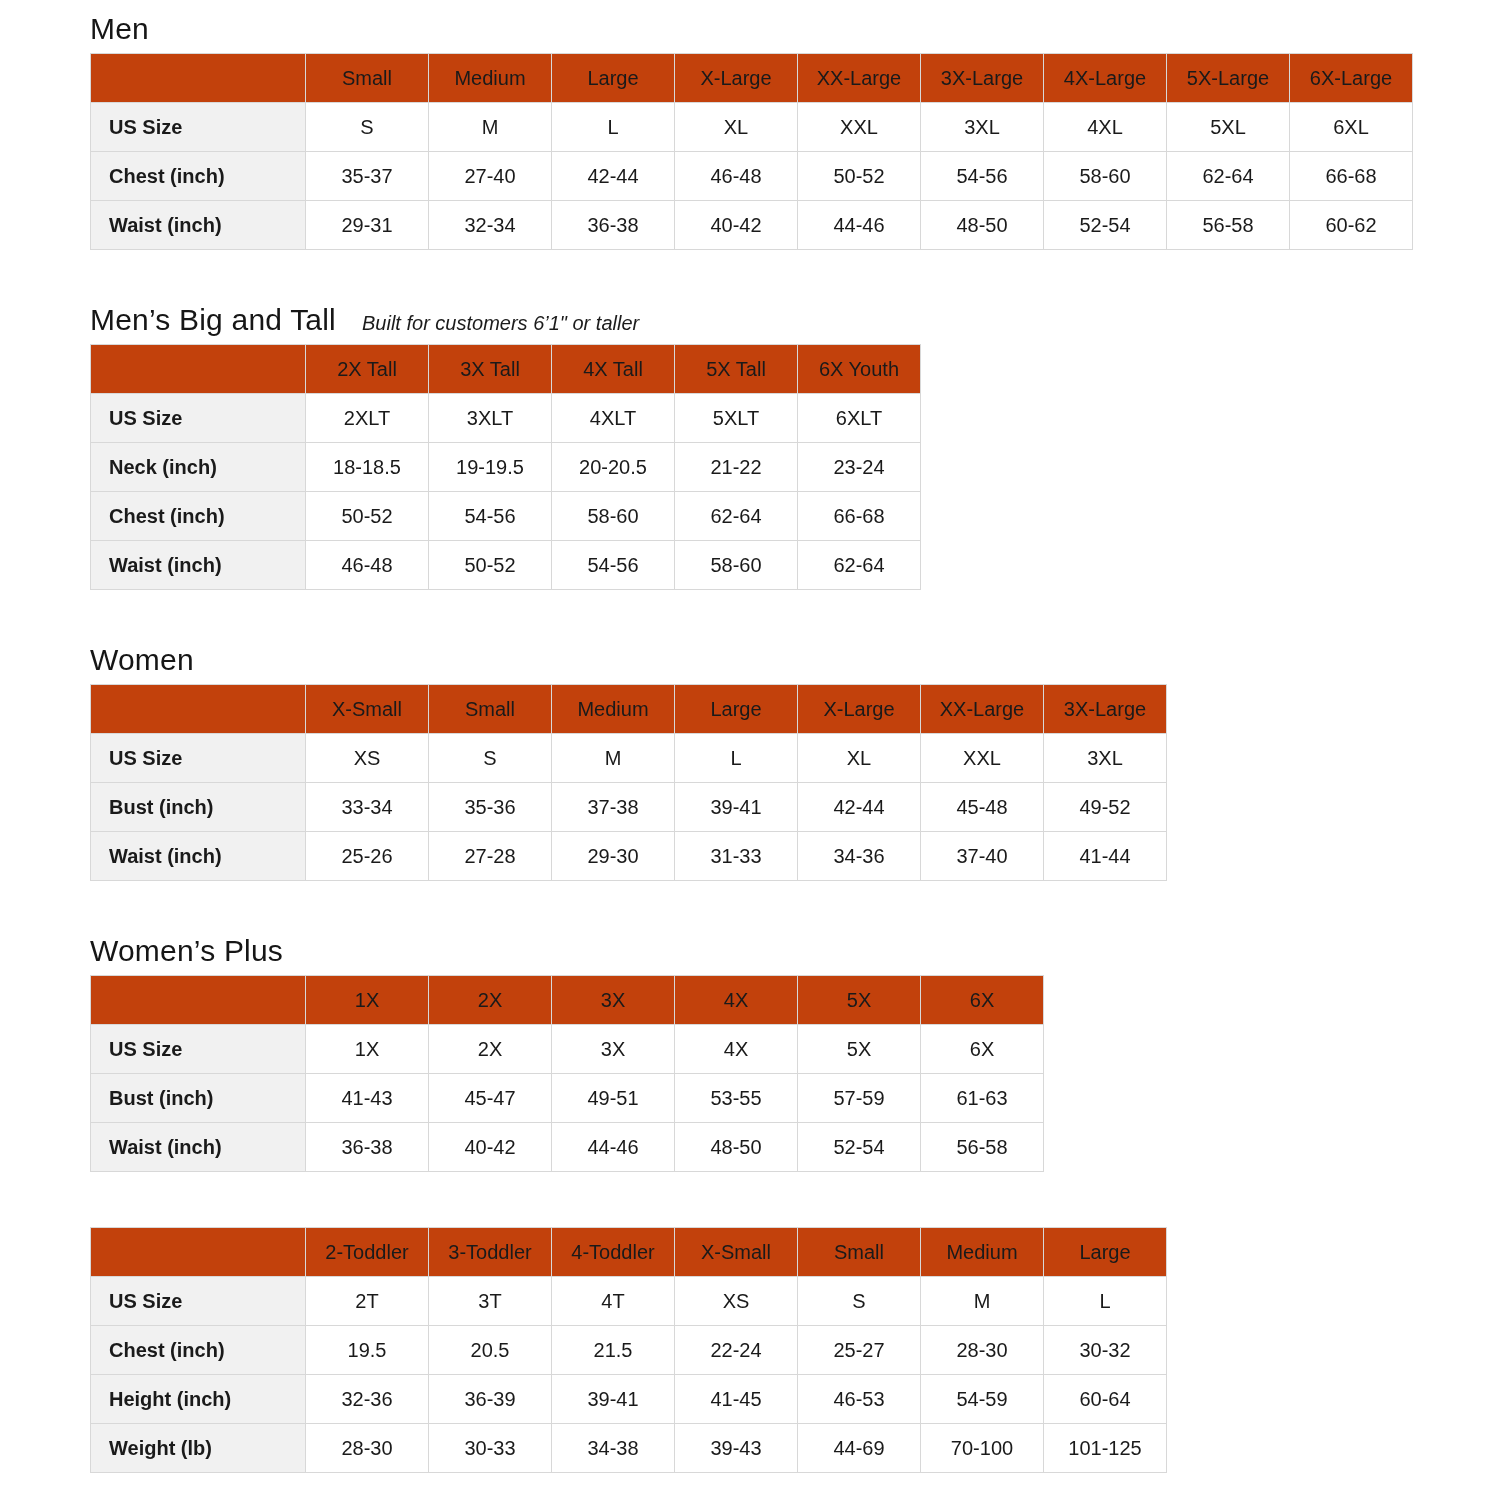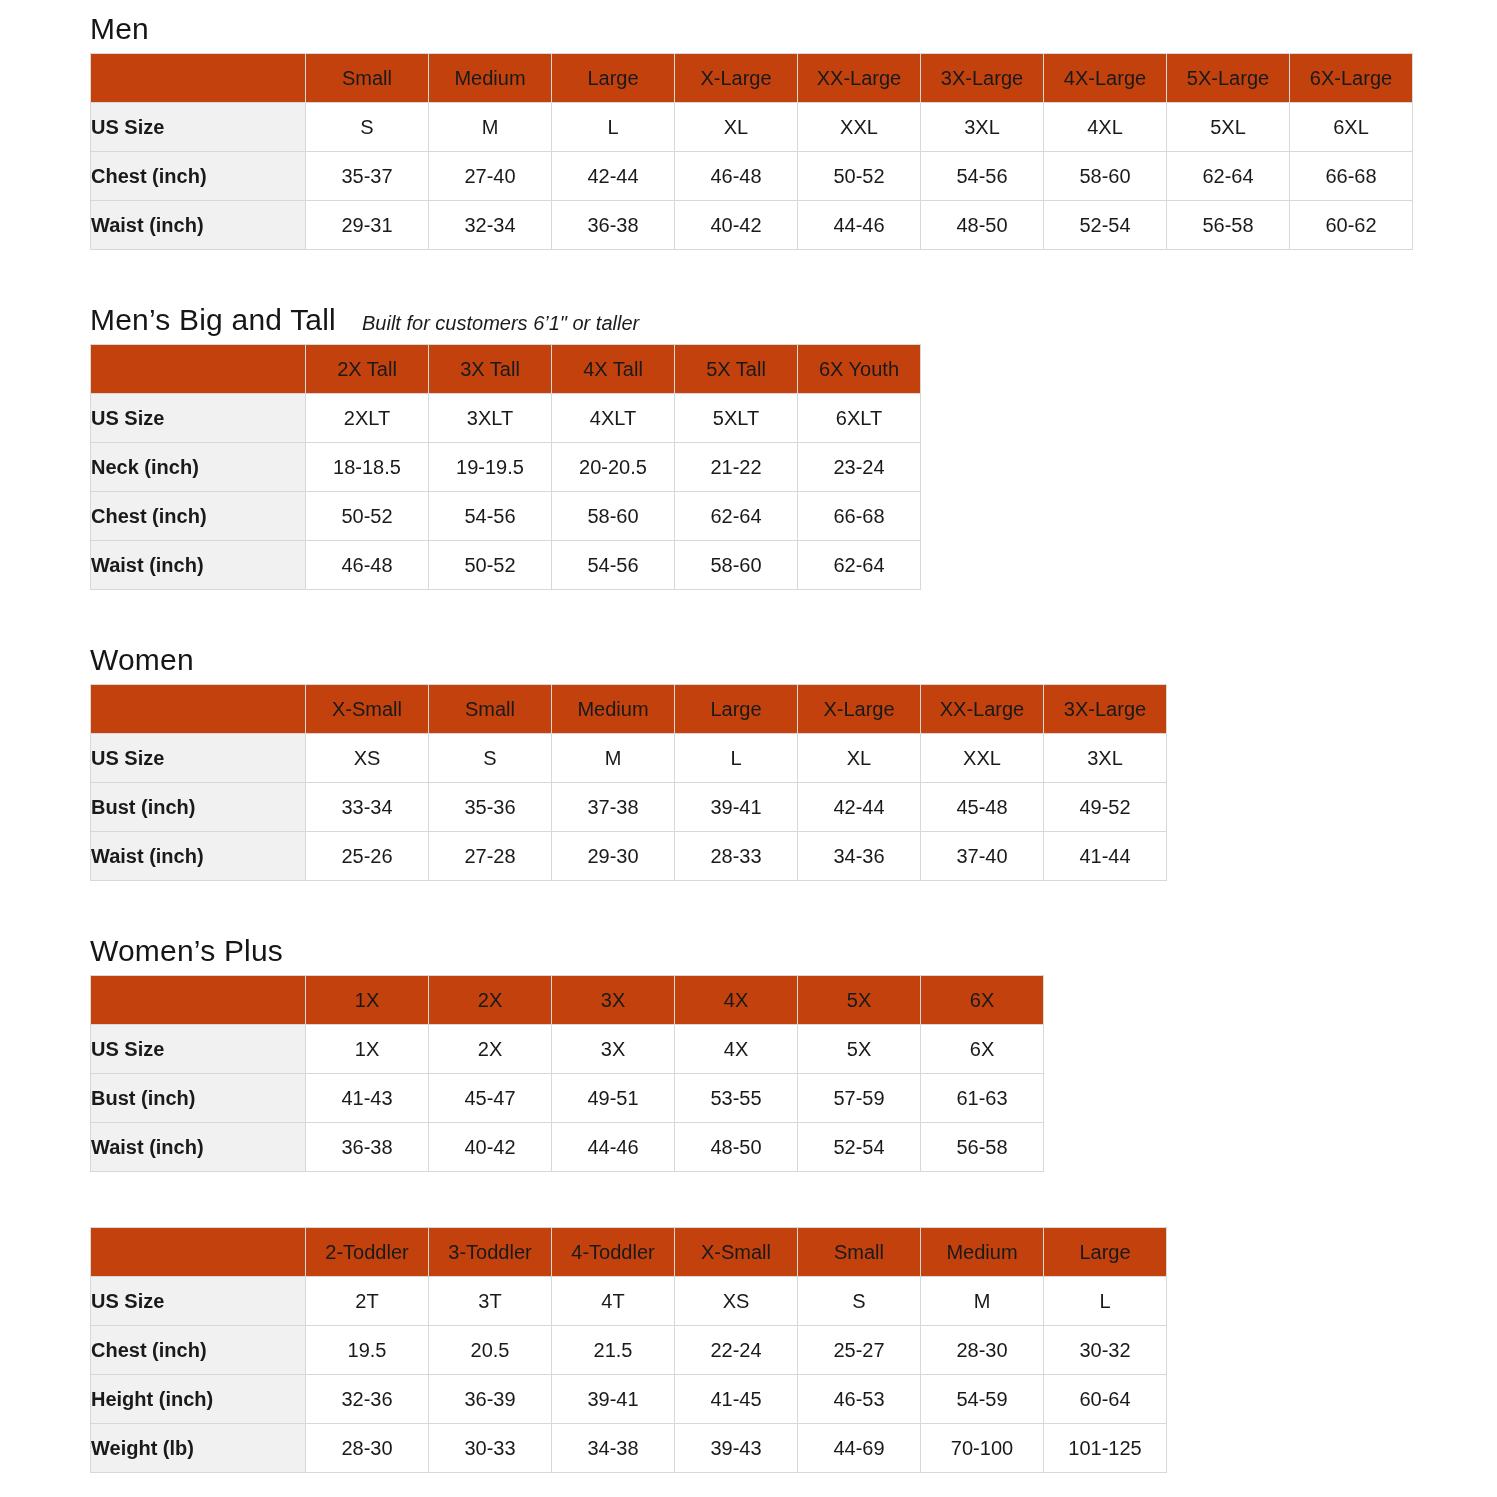--- a/index.html
+++ b/index.html
@@ -45,20 +45,21 @@
     vertical-align: middle;
     padding: 0;
     color: #1a1a1a;
     overflow: hidden;
     white-space: nowrap;
   }
   .size-table thead th { background: #c2410c; }
   .size-table tbody th {
     background: #f1f1f1;
     text-align: left;
+    padding-left: 18px;
     font-weight: 700;
   }
   .size-table td { background: #ffffff; }
 </style>
 </head>
 <body>
 
 <div class="page">
   <div id="sections-root">
       <section>
@@ -238,21 +239,21 @@
               <td>39-41</td>
               <td>42-44</td>
               <td>45-48</td>
               <td>49-52</td>
             </tr>
             <tr>
               <th>Waist (inch)</th>
               <td>25-26</td>
               <td>27-28</td>
               <td>29-30</td>
-              <td>28-33</td>
+              <td>31-33</td>
               <td>34-36</td>
               <td>37-40</td>
               <td>41-44</td>
             </tr>
           </tbody>
         </table>
       </section>
       <section>
         <div class="section-header">
           <h2 class="section-title">Women’s Plus</h2>

